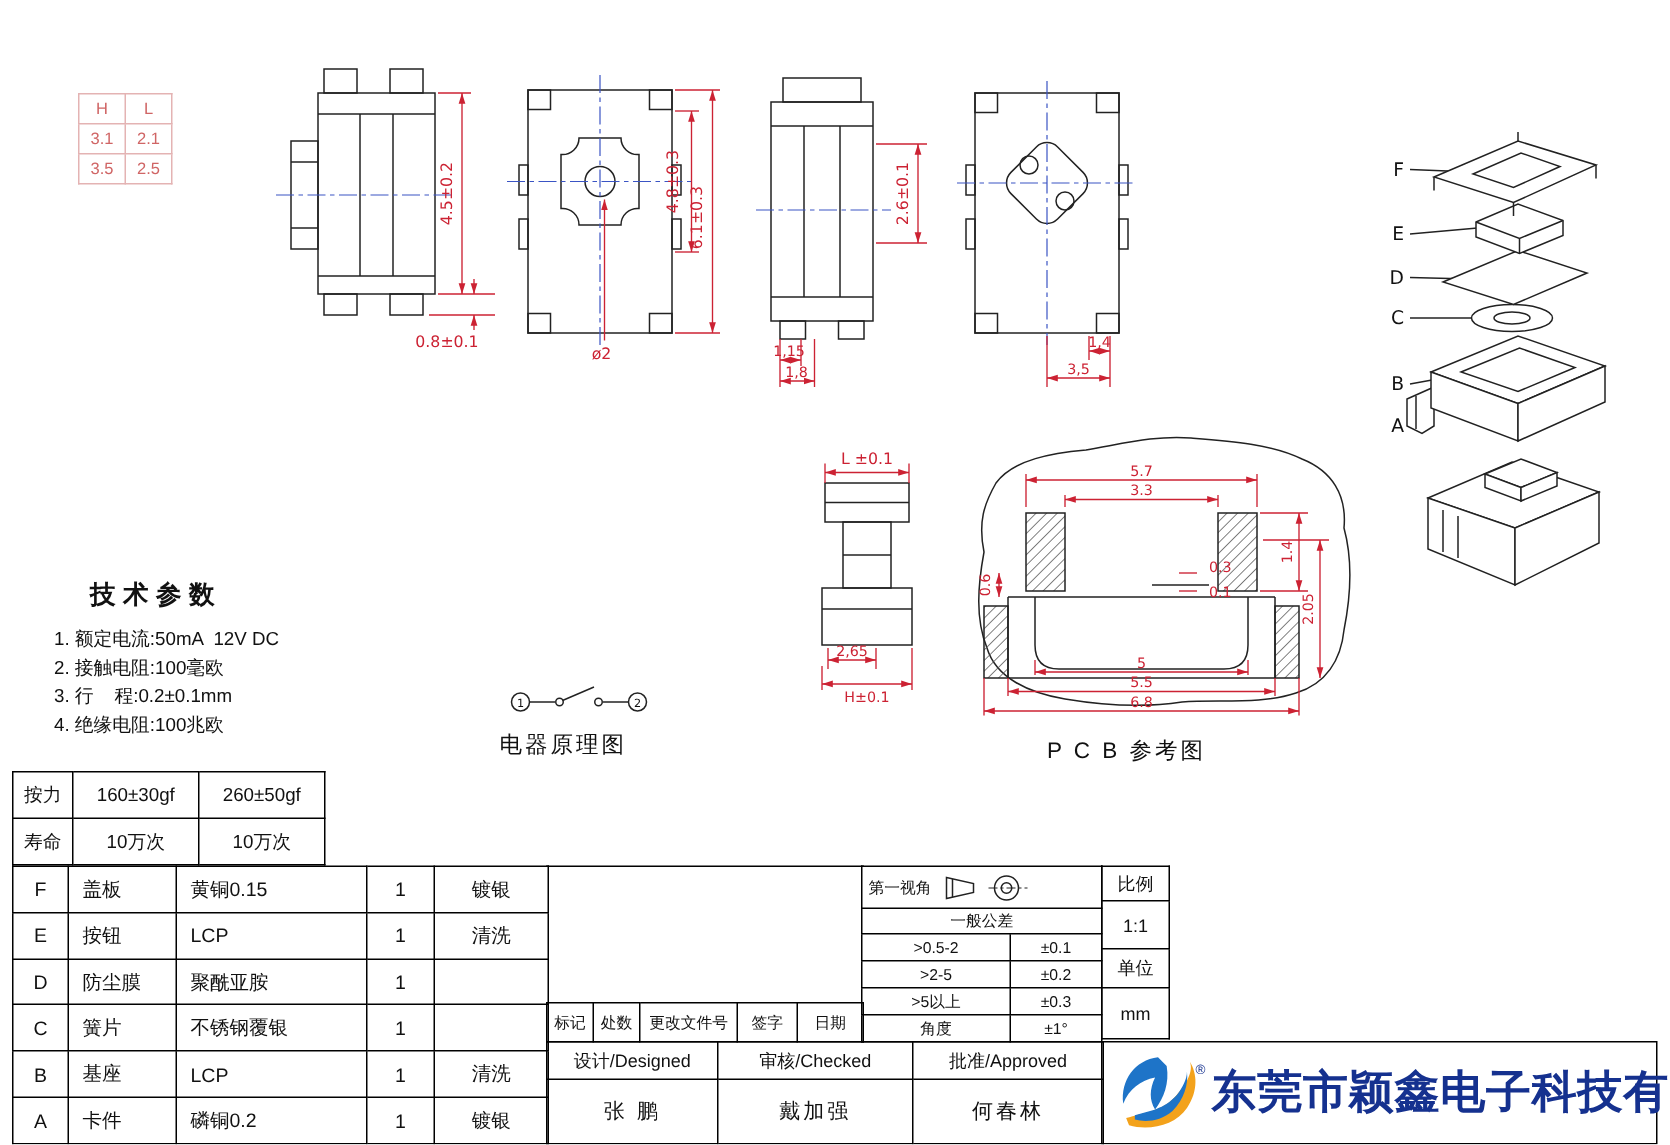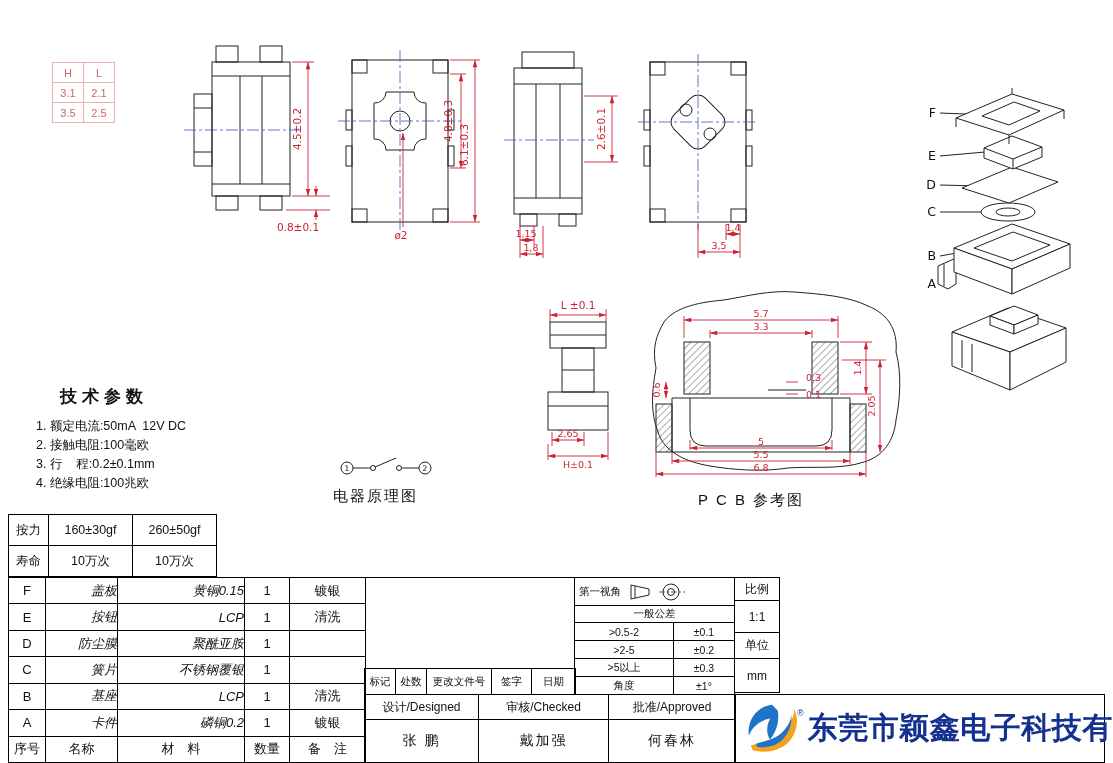--- a/index.html
+++ b/index.html
@@ -12,21 +12,21 @@
   .hl td{border:1px solid #e4b3b3;color:#d06565;font-size:11px;height:19px;}
   
   .tech-title{font-size:17px;font-weight:bold;letter-spacing:5px;margin:0 0 9px 24px;}
   .tech-item{font-size:12.5px;line-height:19px;white-space:pre;}
   
   .dwg-label{font-size:15px;letter-spacing:2px;color:#111;}
   
   .force td{height:30px;font-size:12.5px;}
   
   .parts td{font-size:13px;}
-  .parts .l{text-align:right;padding-left:9px;font-style:italic;}
+  .parts .l{text-align:left;padding-left:9px;}
   
   .tol td{font-size:10.5px;}
   .scale td{font-size:12px;}
   .spec .lab{font-size:13px;line-height:16px;}
   .spec .val{font-size:15px;letter-spacing:1px;}
   .chg td{font-size:10.5px;margin-left:48px;}
   .sign .lab{font-size:12px;}
   .sign .nam{font-size:14px;letter-spacing:2px;}
   .gapline{border-top:1px solid #000;}
   .logo-area{border:1px solid #000;display:flex;align-items:center;box-sizing:border-box;}
@@ -379,27 +379,20 @@
           <td>1</td>
           <td>清洗</td>
         </tr>
     <tr>
           <td>A</td>
           <td class="l">卡件</td>
           <td class="l">磷铜0.2</td>
           <td>1</td>
           <td>镀银</td>
         </tr>
-    <tr>
-          <td>序号</td>
-          <td>名称</td>
-          <td>材　料</td>
-          <td>数量</td>
-          <td>备　注</td>
-        </tr>
   </tbody>
     </table>
 
   <div class="abs gapline" style="left:364px;top:577px;width:212px;height:0"></div>
 
   <table class="tol abs" style="left:574px;top:577px;width:160px">
     <colgroup>
         <col style="width:99px">
         <col style="width:61px">
       </colgroup>

